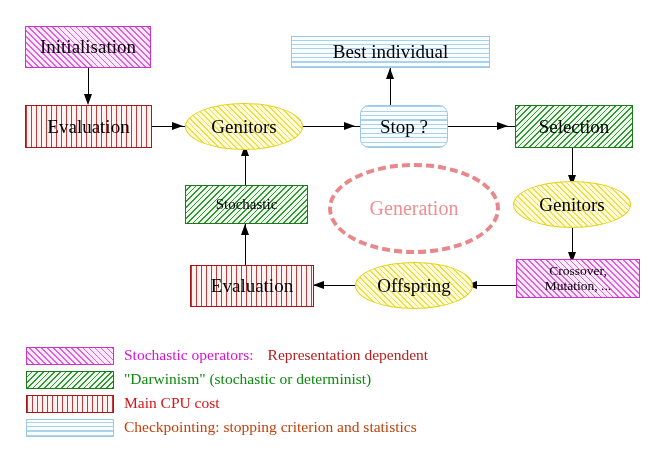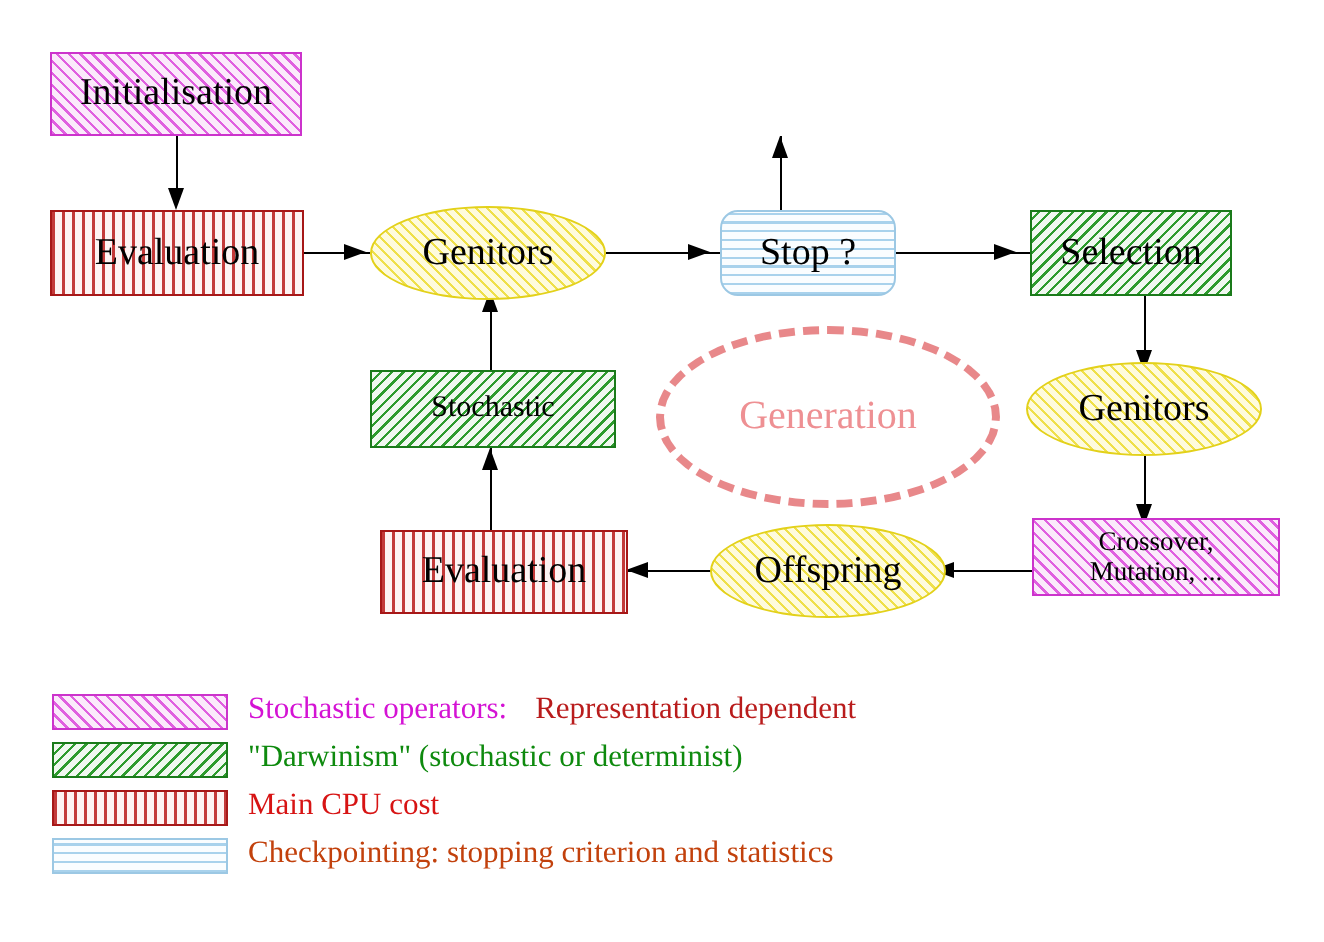--- a/index.html
+++ b/index.html
@@ -158,24 +158,25 @@
 
   <div class="edge edge-v" style="left:245px; top:145px; height:40px;"></div>
   <div class="arrow arrow-up" style="left:240.5px; top:145px;"></div>
 
   <div class="node fill-magenta" style="left:25px; top:26px; width:126px; height:42px; font-size:19px;">Initialisation</div>
 
   <div class="node fill-red" style="left:25px; top:105px; width:127px; height:43px; font-size:19px;">Evaluation</div>
 
   <div class="node fill-yellow ellipse" style="left:185px; top:103px; width:118px; height:47px; font-size:19px;">Genitors</div>
 
+  <div class="node fill-blue" style="left:291px; top:36px; width:199px; height:32px; font-size:19px;">Best individual</div>
 
   <div class="node fill-blue rounded" style="left:360px; top:105px; width:88px; height:43px; font-size:19px;">Stop ?</div>
 
-  <div class="node fill-green" style="left:515px; top:105px; width:101px; height:43px; font-size:19px;">Selection</div>
+  <div class="node fill-green" style="left:515px; top:105px; width:118px; height:43px; font-size:19px;">Selection</div>
 
   <div class="node fill-magenta" style="left:516px; top:259px; width:124px; height:39px; font-size:13.5px;">Crossover,
 Mutation, ...</div>
 
   <div class="node fill-yellow ellipse" style="left:513px; top:181px; width:118px; height:47px; font-size:19px;">Genitors</div>
 
   <div class="node fill-yellow ellipse" style="left:355px; top:262px; width:118px; height:47px; font-size:19px;">Offspring</div>
 
   <div class="node fill-red" style="left:190px; top:265px; width:124px; height:42px; font-size:19px;">Evaluation</div>
 

